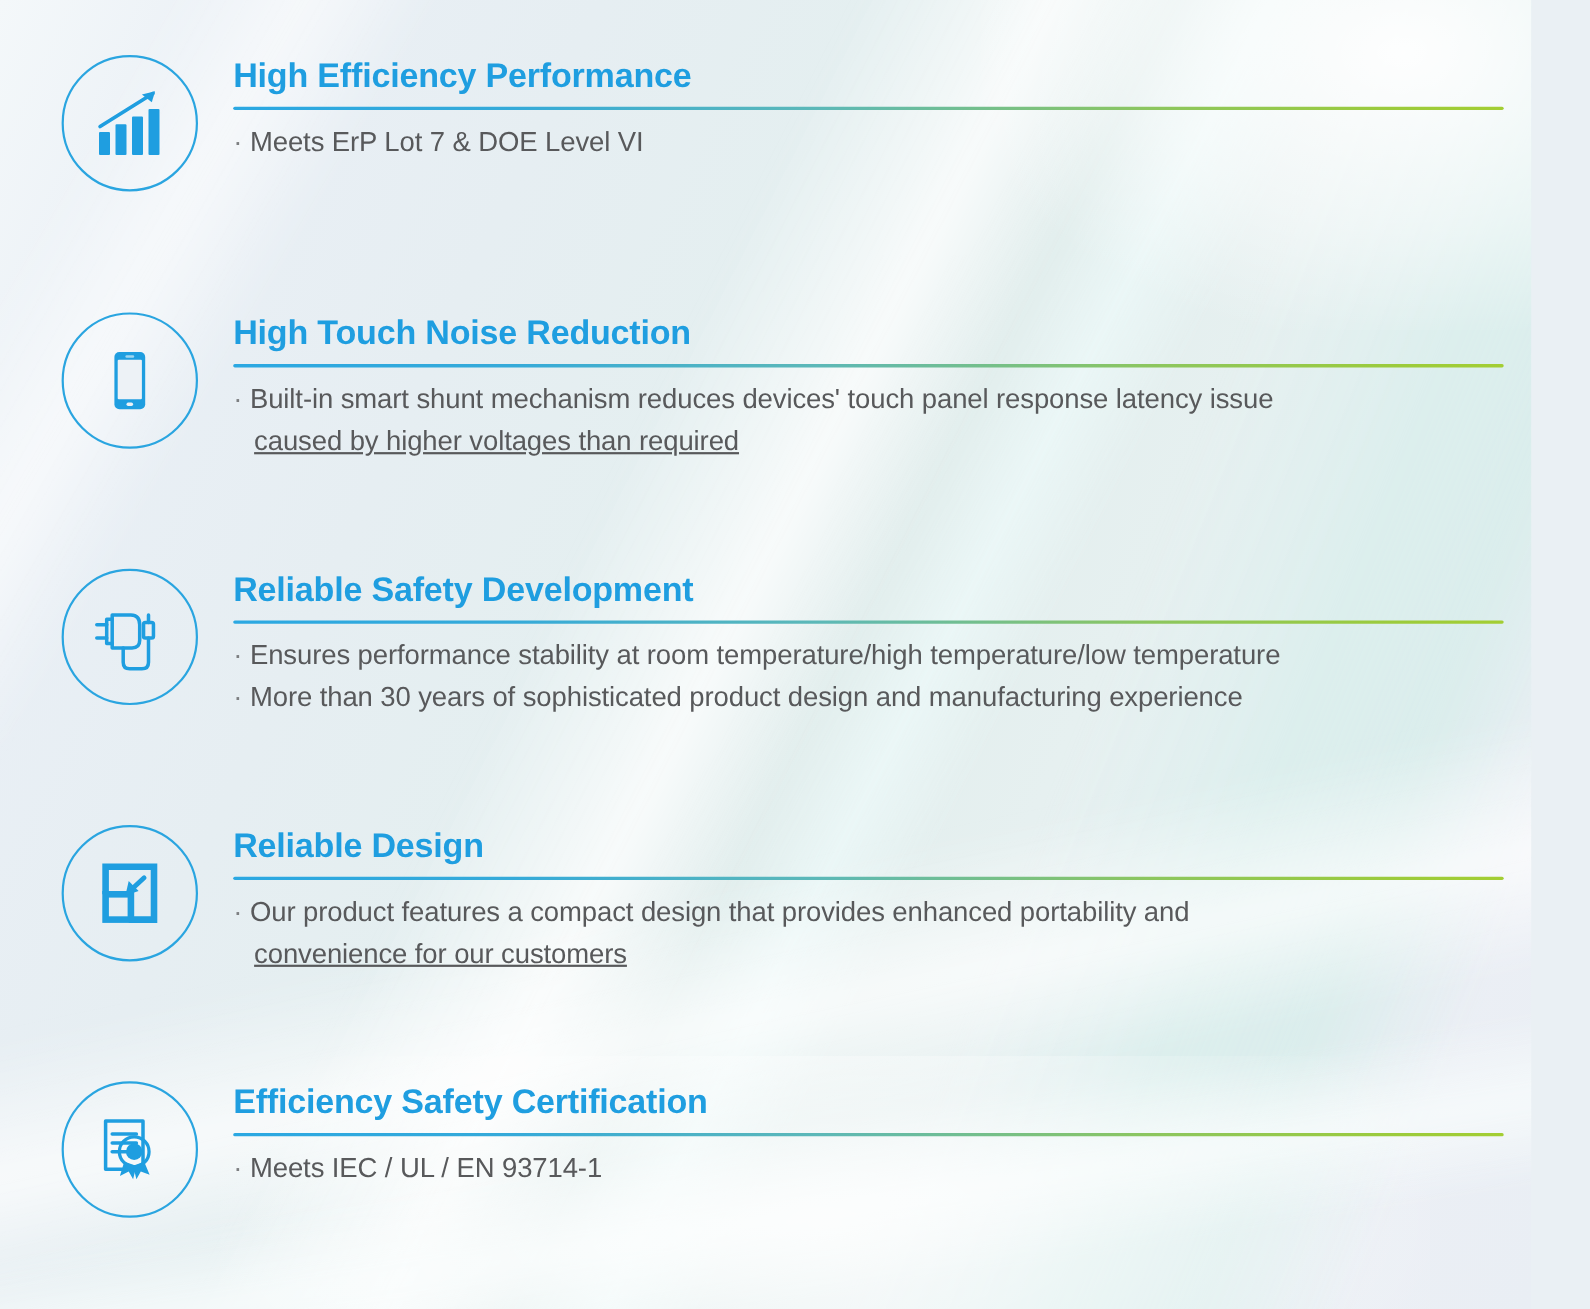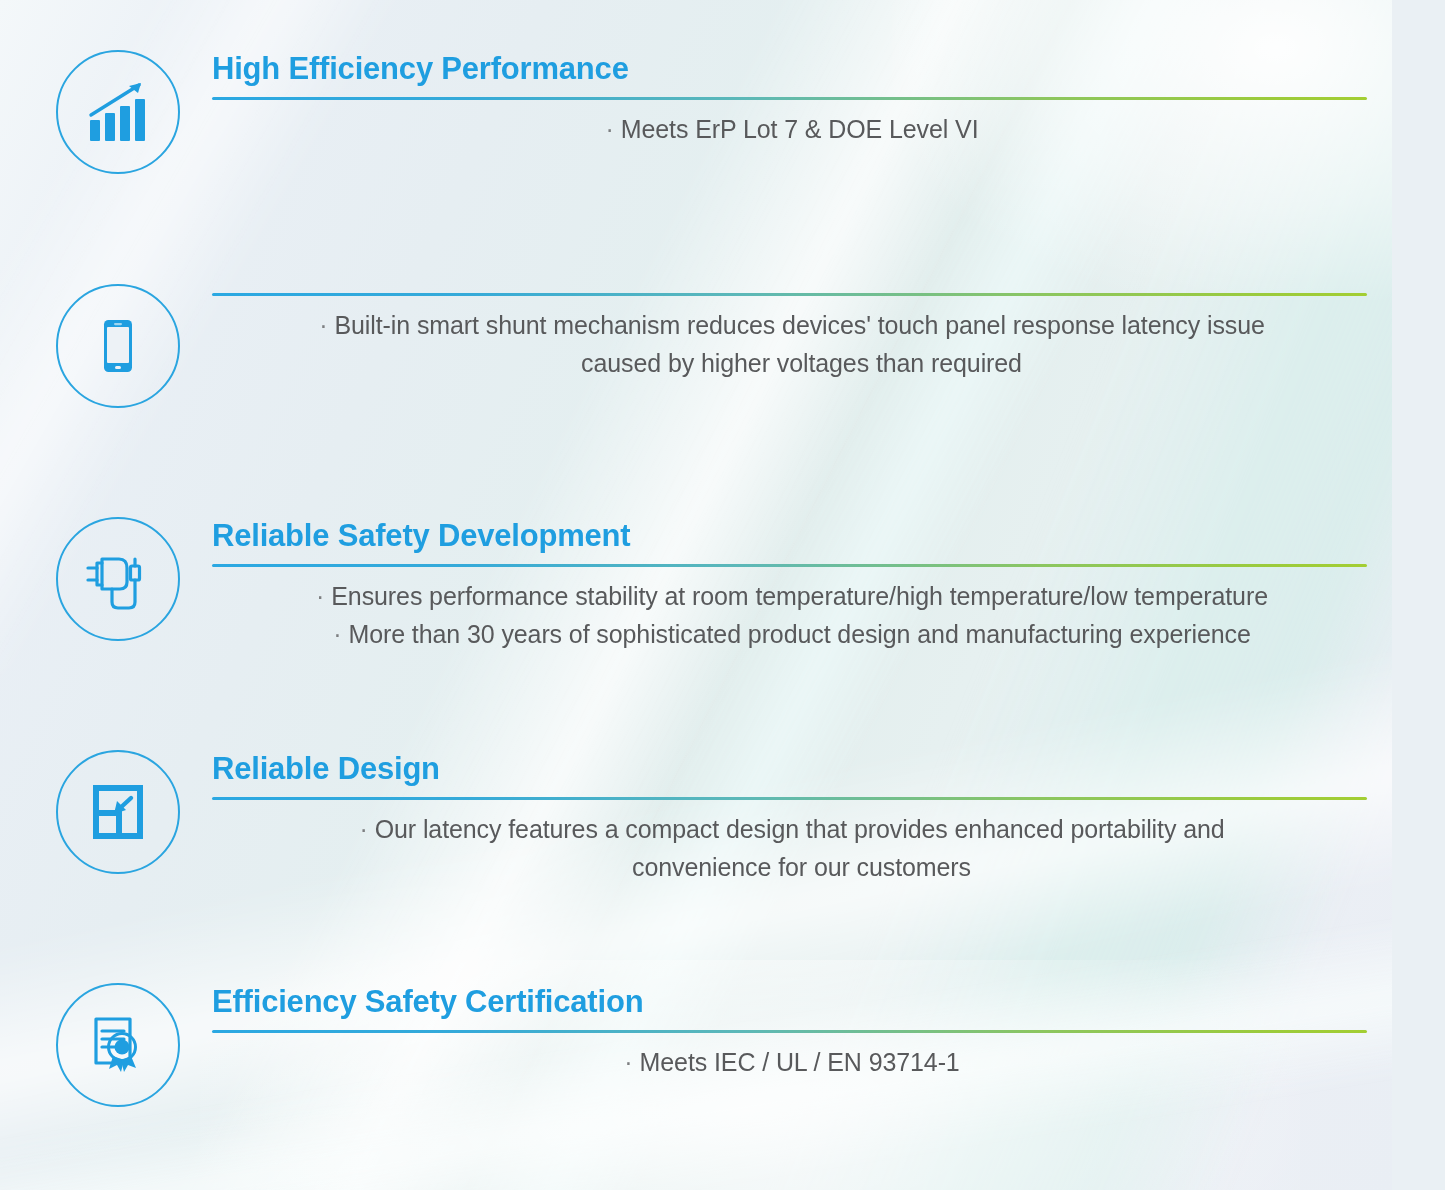--- a/index.html
+++ b/index.html
@@ -147,33 +147,33 @@
   }
   .feature-lines {
     margin-top: 10px;
   }
   .feature-line {
     font-size: 25px;
     color: #58595b;
     line-height: 38px;
     letter-spacing: -0.1px;
     white-space: nowrap;
-    text-align: center;
   }
   .feature-line .bullet-dot {
     color: #7d7f81;
     margin-right: 7px;
   }
   .feature-line.wrapped {
     white-space: normal;
     max-width: 1160px;
   }
   .feature-line.wrapped .cont {
     display: block;
     padding-left: 19px;
+    text-decoration: underline;
   }
 </style>
 </head>
 <body>
 
 <div id="page">
 
   <div class="streak streak-f"></div>
   <div class="streak streak-a"></div>
   <div class="streak streak-b"></div>
@@ -216,20 +216,21 @@
         <div class="icon-circle">
           <svg width="70" height="70" viewBox="0 0 70 70" aria-hidden="true">
             <rect x="21" y="9" width="28" height="52" rx="4.5" fill="#1f9ee0"></rect>
             <rect x="24" y="16" width="22" height="36" rx="1" fill="#edf2f6"></rect>
             <rect x="31" y="12" width="8" height="2.2" rx="1.1" fill="#9fd6f0"></rect>
             <rect x="32" y="55" width="6" height="3" rx="1.5" fill="#edf2f6"></rect>
           </svg>
         </div>
       </div>
       <div class="feature-body">
+        <div class="feature-title">High Touch Noise Reduction</div>
         <div class="feature-divider"></div>
         <div class="feature-lines">
           <div class="feature-line wrapped"><span class="bullet-dot">·</span><span>Built-in smart shunt mechanism reduces devices' touch panel response latency issue</span><span class="cont">caused by higher voltages than required</span></div>
         </div>
       </div>
     </div>
 
     <div class="feature-row" style="top:517px;">
       <div class="feature-icon-wrap">
         <div class="icon-circle">
@@ -268,21 +269,21 @@
               <path d="M48 21 L35 33"></path>
             </g>
             <path d="M31 37 L34 24 L43 33 Z" fill="#1f9ee0"></path>
           </svg>
         </div>
       </div>
       <div class="feature-body">
         <div class="feature-title">Reliable Design</div>
         <div class="feature-divider"></div>
         <div class="feature-lines">
-          <div class="feature-line wrapped"><span class="bullet-dot">·</span><span>Our latency features a compact design that provides enhanced portability and</span><span class="cont">convenience for our customers</span></div>
+          <div class="feature-line wrapped"><span class="bullet-dot">·</span><span>Our product features a compact design that provides enhanced portability and</span><span class="cont">convenience for our customers</span></div>
         </div>
       </div>
     </div>
 
     <div class="feature-row" style="top:983px;">
       <div class="feature-icon-wrap">
         <div class="icon-circle">
           <svg width="72" height="72" viewBox="0 0 72 72" aria-hidden="true">
             <g fill="none" stroke="#1f9ee0" stroke-width="3.2" stroke-linejoin="round" stroke-linecap="round">
               <path d="M14 10 L48 10 L48 54 L14 54 Z"></path>

